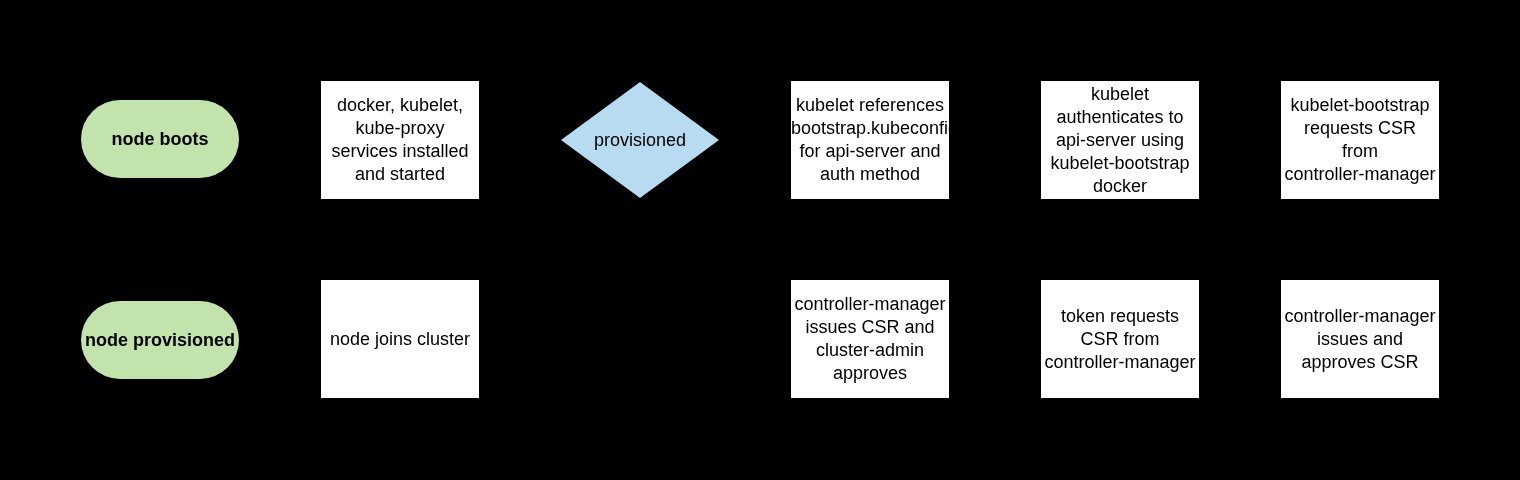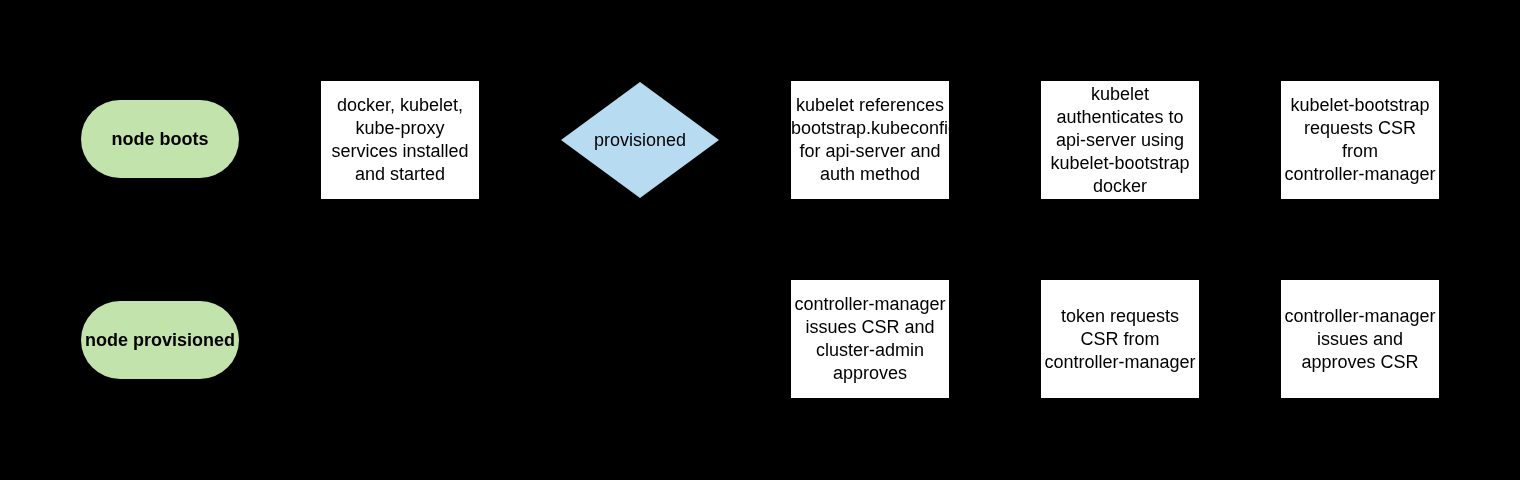--- a/index.html
+++ b/index.html
@@ -97,20 +97,23 @@
   <div class="node rect r1 c6">
     <span class="lbl">kubelet-bootstrap
 requests CSR
 from
 controller-manager</span>
   </div>
 
   <div class="node pill r2 c1">
     <span class="lbl">node provisioned</span>
   </div>
+  <div class="node rect r2 c2">
+    <span class="lbl">node joins cluster</span>
+  </div>
   <div class="node rect r2 c4">
     <span class="lbl">controller-manager
 issues CSR and
 cluster-admin
 approves</span>
   </div>
   <div class="node rect r2 c5">
     <span class="lbl">token requests
 CSR from
 controller-manager</span>

